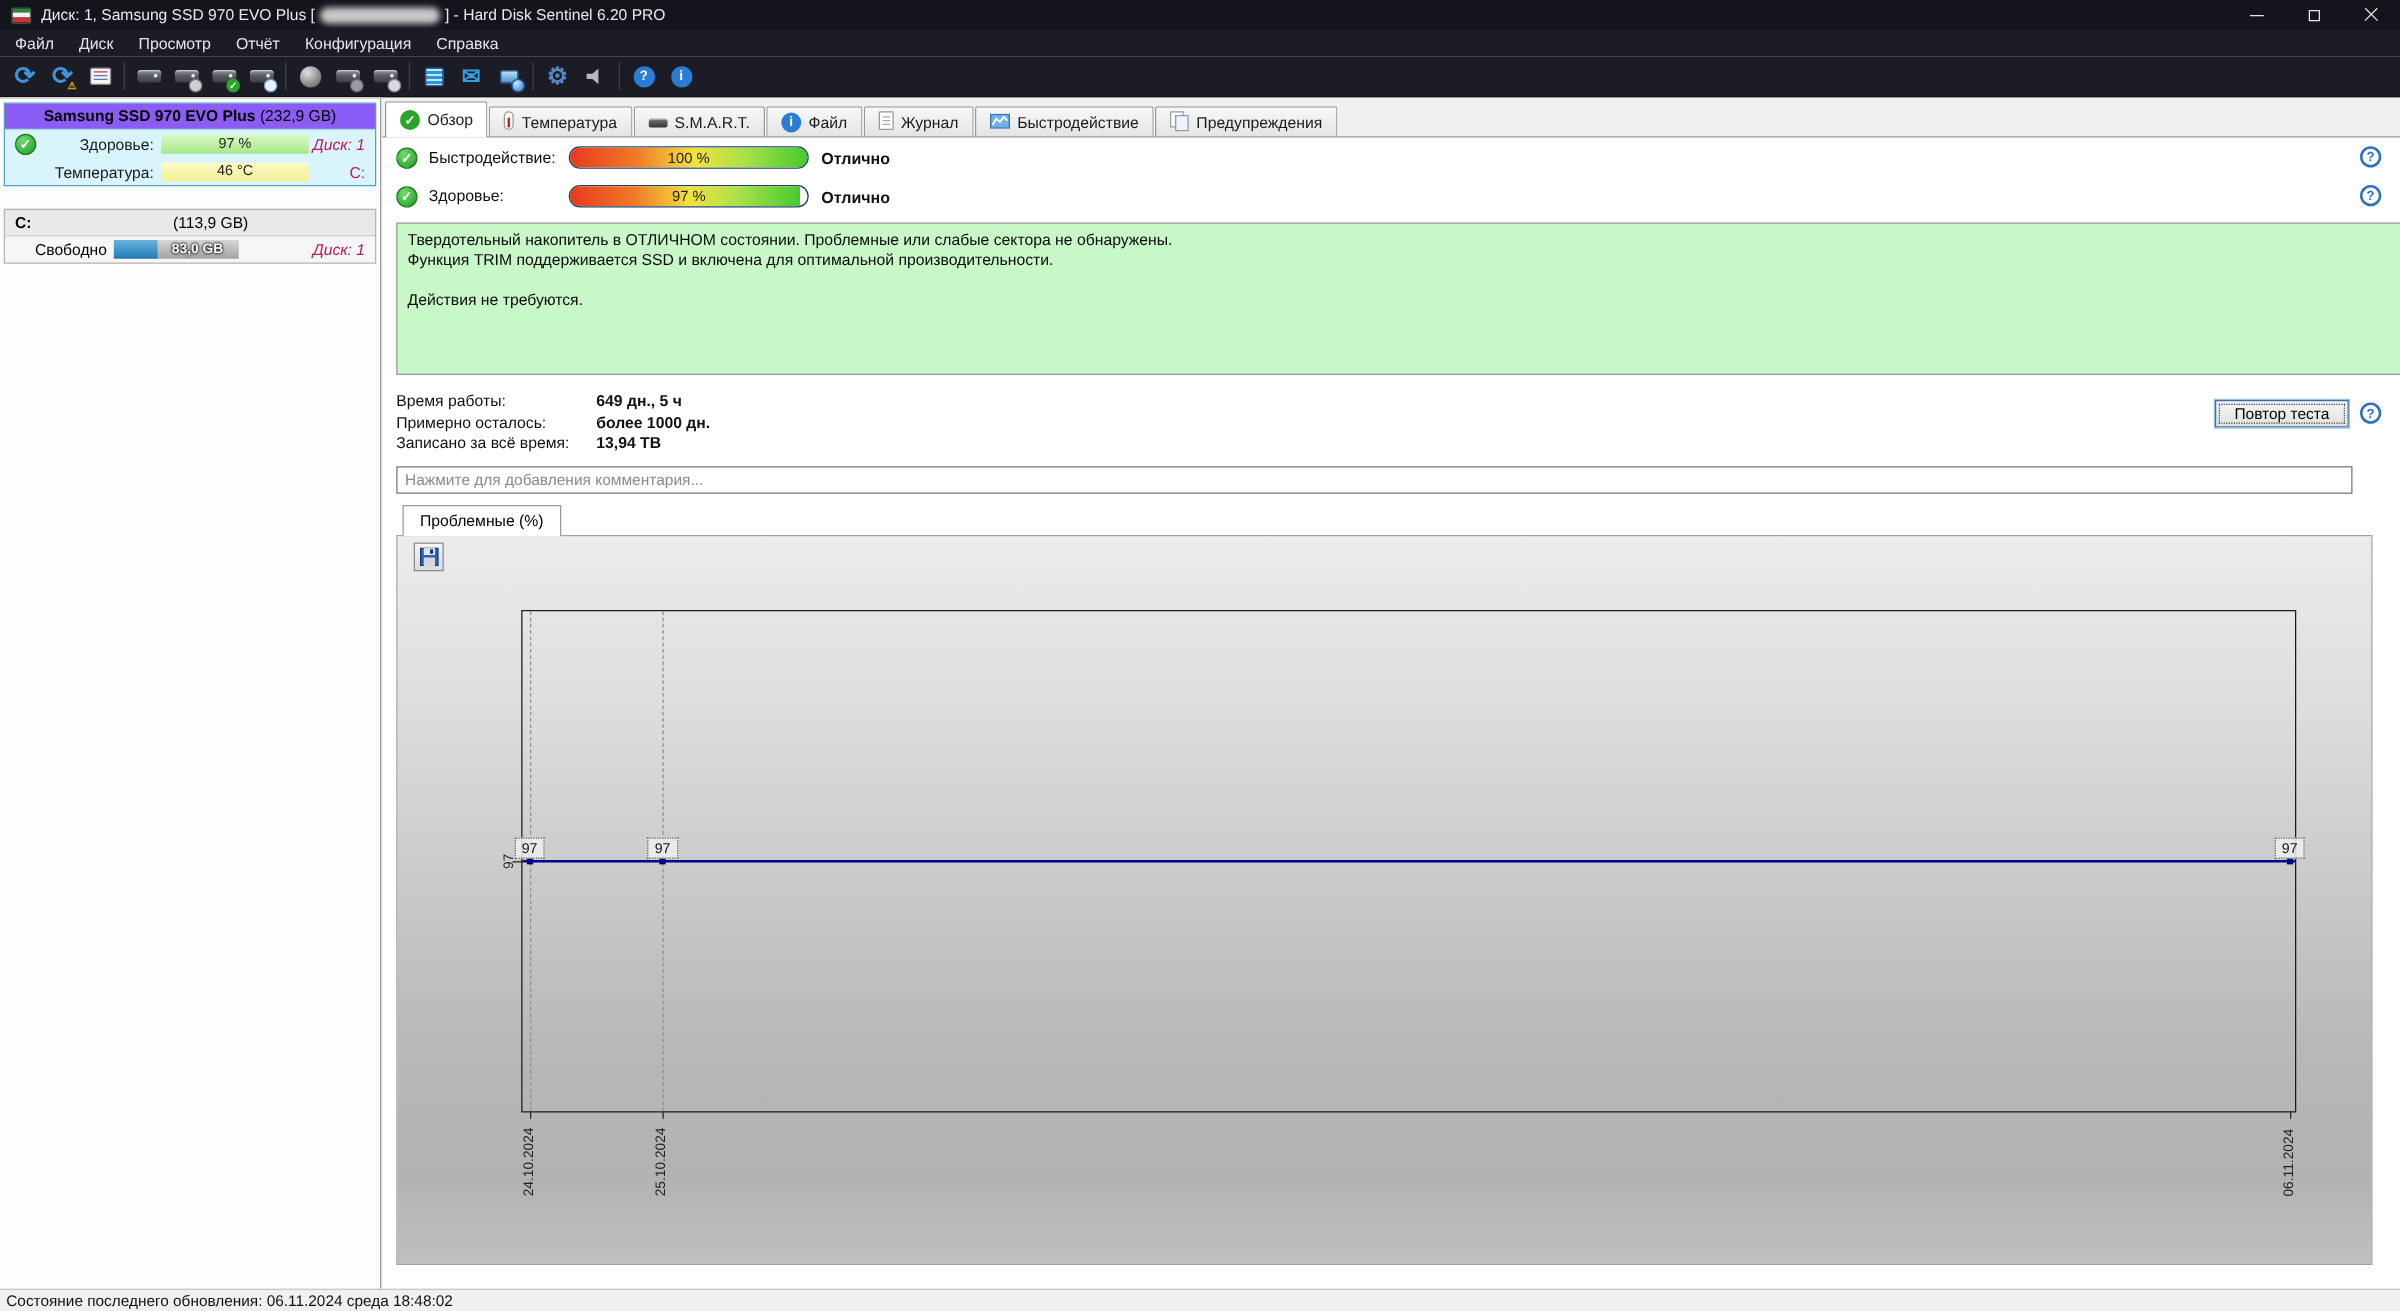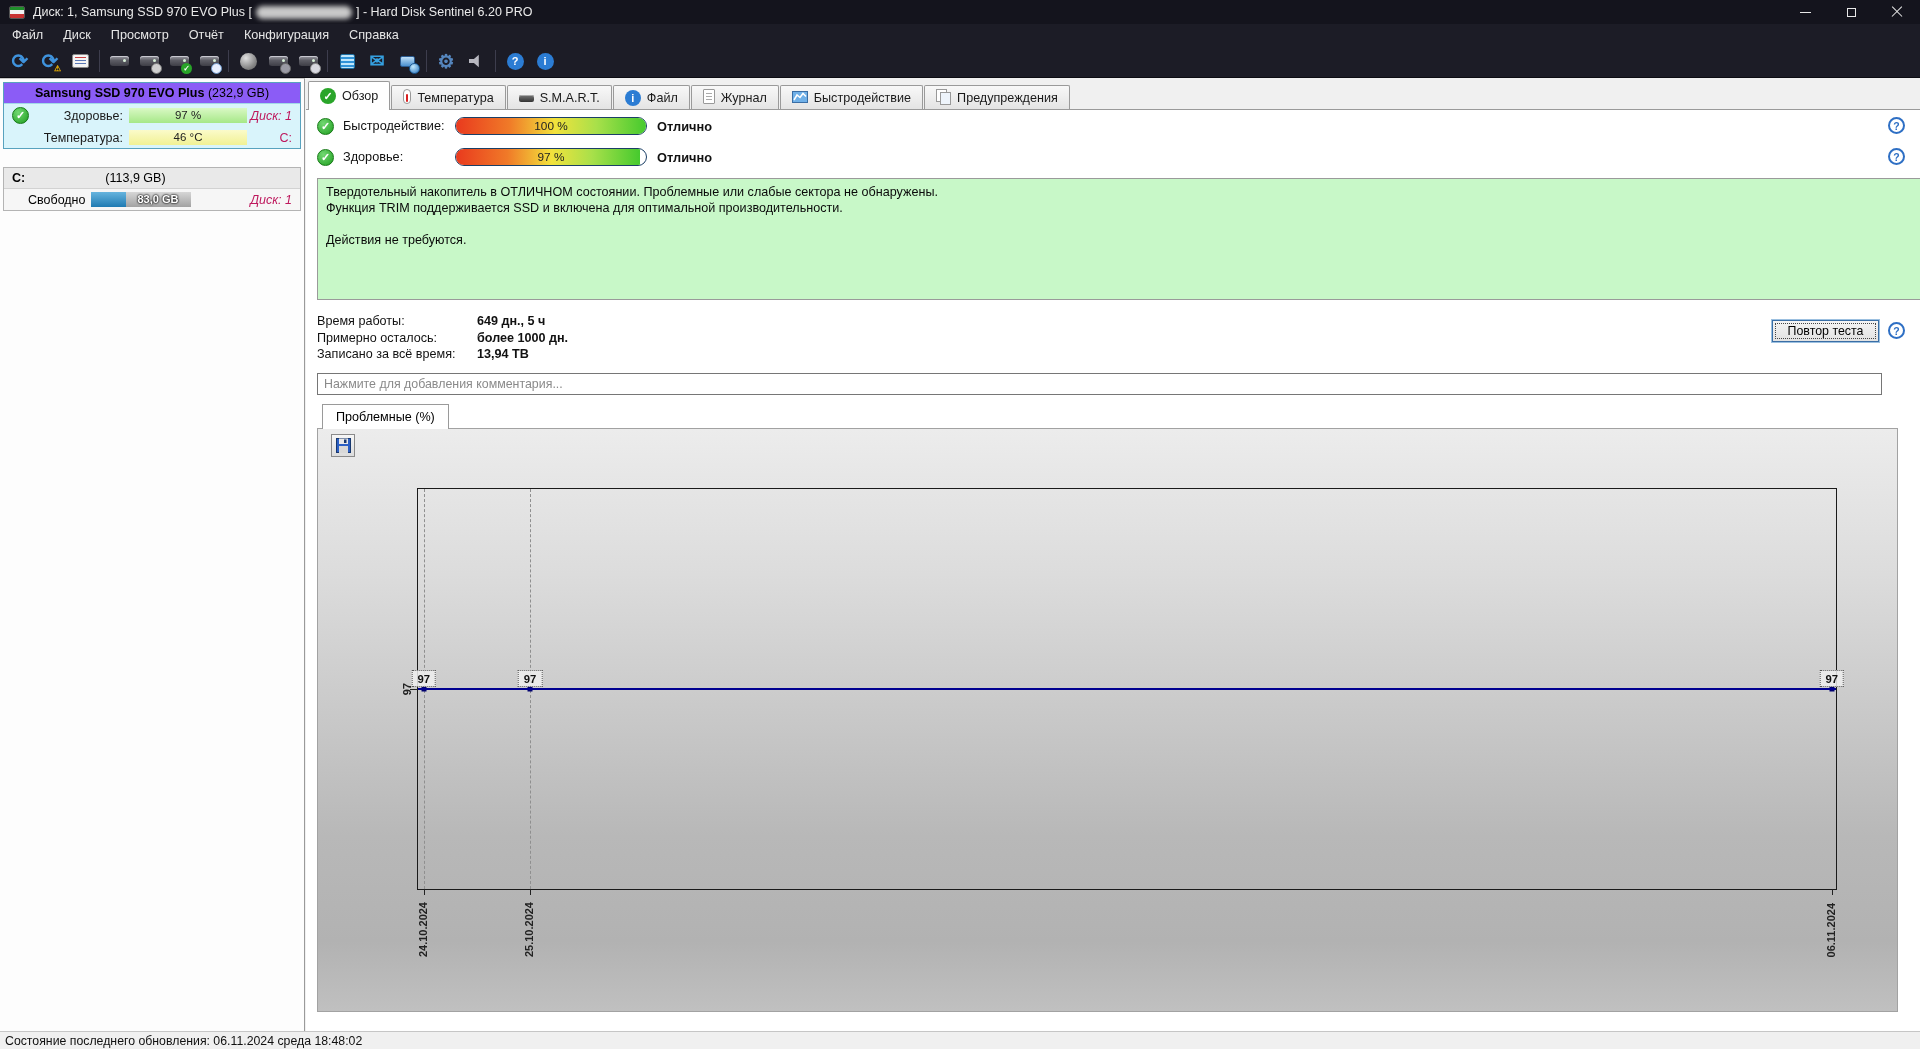--- a/index.html
+++ b/index.html
@@ -92,21 +92,21 @@
   .statsblock .sl { display:inline-block; width:160px; }
   .statsblock .sv { font-weight:bold; }
   .retest { position:absolute; left:1466px; top:210px; width:107px; height:22px; background:linear-gradient(180deg,#f4f4f4,#e2e2e2); border:1px solid #3a6ea5; box-shadow:0 0 0 1px #9cc0e0; font-size:12.4px; font-family:"Liberation Sans",sans-serif; outline:1px dotted #444; outline-offset:-4px; }
   .comment { position:absolute; left:11px; top:263px; width:1565px; height:22px; border:1px solid #767676; font-size:12.4px; padding:0 6px; color:#333; font-family:"Liberation Sans",sans-serif; }
   .comment::placeholder { color:#8a8a8a; }
 
   
   .chart-tab { position:absolute; left:16px; top:294px; height:25px; padding:0 13px; background:#fff; border:1px solid #9a9a9a; border-bottom:none; font-size:12.6px; display:flex; align-items:center; z-index:2; }
   .chart-panel { position:absolute; left:11px; top:318px; width:1581px; height:584px; border:1px solid #a2a2a2; background:linear-gradient(180deg,#ececec 0%,#dcdcdc 25%,#b8b8b8 70%,#b2b2b2 88%,#c0c0c0 100%); z-index:1; }
   .save-btn { position:absolute; left:13px; top:5px; width:24px; height:23px; background:linear-gradient(180deg,#f6f6f6,#dcdcdc); border:1px solid #8a8a8a; display:flex; align-items:center; justify-content:center; }
-  .plot { position:absolute; left:99px; top:59px; width:1420px; height:402px; border:1px solid #1a1a1a;font-weight:bold; }
+  .plot { position:absolute; left:99px; top:59px; width:1420px; height:402px; border:1px solid #1a1a1a; }
   .hline { position:absolute; left:0; right:0; height:2px; background:#000090; }
   .guide { position:absolute; top:0; bottom:0; width:0; border-left:1px dashed #8f8f8f; }
   .marker { position:absolute; width:5px; height:5px; background:#000070; transform:translate(-50%,-50%); }
   .plab { position:absolute; transform:translateX(-50%); padding:0 5px; height:17px; line-height:16px; font-size:11.3px; border:1px dotted #555; background:rgba(238,238,238,.85); color:#111; white-space:nowrap; }
   .btick { position:absolute; top:100%; height:6px; width:0; border-left:1px solid #222; }
   .vtext { writing-mode:vertical-rl; transform:rotate(180deg); white-space:nowrap; font-size:11px; color:#222; }
   .dlab { position:absolute; top:calc(100% + 9px); height:64px; width:14px; display:flex; align-items:center; }
   .ylab { position:absolute; left:-17px; width:14px; height:26px; display:flex; align-items:center; }
   .ytick { position:absolute; left:-8px; width:8px; height:1px; background:#222; }
 
@@ -235,21 +235,21 @@
         <div class="srow">
           <span style="flex:0 0 17px"></span>
           <span class="slabel">Температура:</span>
           <span class="sbar sbar-temp">46 °C</span>
           <span class="sright">C:</span>
         </div>
       </div>
       <div class="spanel spanel2">
         <div class="p2-header">
           <b>C:</b>
-          <span style="text-align:left">(113,9 GB)</span>
+          <span style="text-align:right">(113,9 GB)</span>
           <span></span>
         </div>
         <div class="srow">
           <span style="flex:0 0 16px"></span>
           <span>Свободно</span>
           <span class="freebar">
             <span class="used" id="usedfill" style="width: 35%;"></span>
             <span class="txt">83,0 GB</span>
           </span>
           <span class="sright italic">Диск: 1</span>

